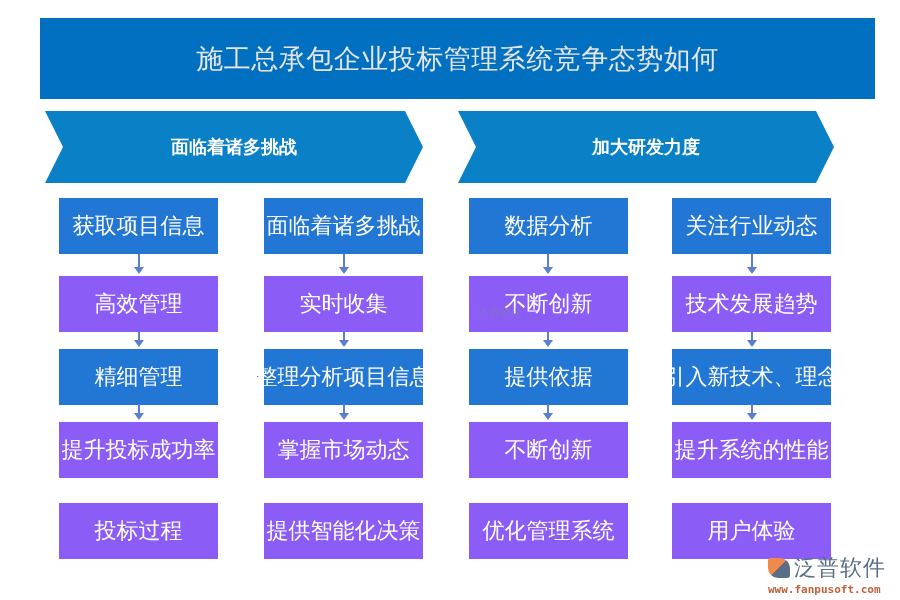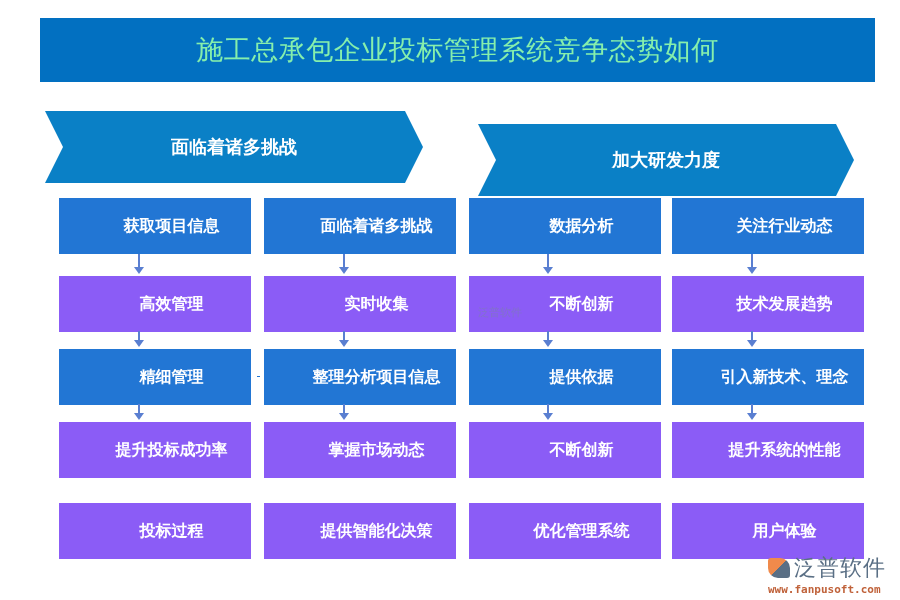--- a/index.html
+++ b/index.html
@@ -1,25 +1,25 @@
 <!DOCTYPE html>
 <html><head>
 <meta charset="utf-8">
 <style>
   html, body { margin:0; padding:0; }
   body { width:900px; height:600px; background:#ffffff; position:relative; overflow:hidden;
          font-family: "DejaVu Serif", "Liberation Serif", serif; }
-  .title-bar { position:absolute; left:40px; top:18px; width:835px; height:64px; background:#0270c1;
-               display:flex; align-items:center; justify-content:center; color:#86efac; font-size:27px; letter-spacing:0.5px; }
+  .title-bar { position:absolute; left:40px; top:18px; width:835px; height:81px; background:#0270c1;
+               display:flex; align-items:center; justify-content:center; color:#e5e5e5; font-size:27px; letter-spacing:0.5px; }
   .chevron { position:absolute; top:111px; height:72px; background:#0a80c6; color:#fff; font-size:18px; font-weight:bold;
              display:flex; align-items:center; justify-content:center;text-align:right; }
   .chev-left { left:45px; width:378px; clip-path: polygon(0 0, 360px 0, 100% 50%, 360px 100%, 0 100%, 18px 50%); }
-  .chev-right { left:478px; width:376px; clip-path: polygon(0 0, 358px 0, 100% 50%, 358px 100%, 0 100%, 18px 50%); margin-top: 13px; }
+  .chev-right { left:458px; width:376px; clip-path: polygon(0 0, 358px 0, 100% 50%, 358px 100%, 0 100%, 18px 50%); }
   .box { position:absolute; width:159px; height:56px; display:flex; align-items:center; justify-content:center;
-         color:#fff; font-size:16px; font-weight:bold; white-space:nowrap;padding-left:33px; }
+         color:#fff; font-size:22px; font-weight:normal; white-space:nowrap; }
   .blue { background:#2276d4; }
   .teal { background:#8b5cf6; }
   .arrow { position:absolute; width:2px; background:#5a7fd1; }
   .arrow::after { content:""; position:absolute; left:-4px; bottom:-2px; border-left:5px solid transparent; border-right:5px solid transparent; border-top:7px solid #5a7fd1; }
   .watermark-small { position:absolute; left:478px; top:305px; font-size:11px; color:rgba(120,140,150,0.45); font-family:"DejaVu Sans", sans-serif; }
   .logo { position:absolute; left:768px; top:553px; display:flex; flex-direction:column; align-items:flex-start; }
   .logo-top { display:flex; align-items:center; }
   .logo-mark { width:22px; height:20px; background:linear-gradient(135deg,#f08a4b 0 50%,#5a6f85 50% 100%); border-radius:3px 10px 3px 10px; margin-right:4px; }
   .logo-text { color:#5a6f85; font-size:22px; font-family:"DejaVu Sans", sans-serif; letter-spacing:1px; }
   .logo-url { color:#c0623a; font-size:11px; font-family:"DejaVu Sans Mono", monospace; margin-left:0px;font-weight:bold; }

